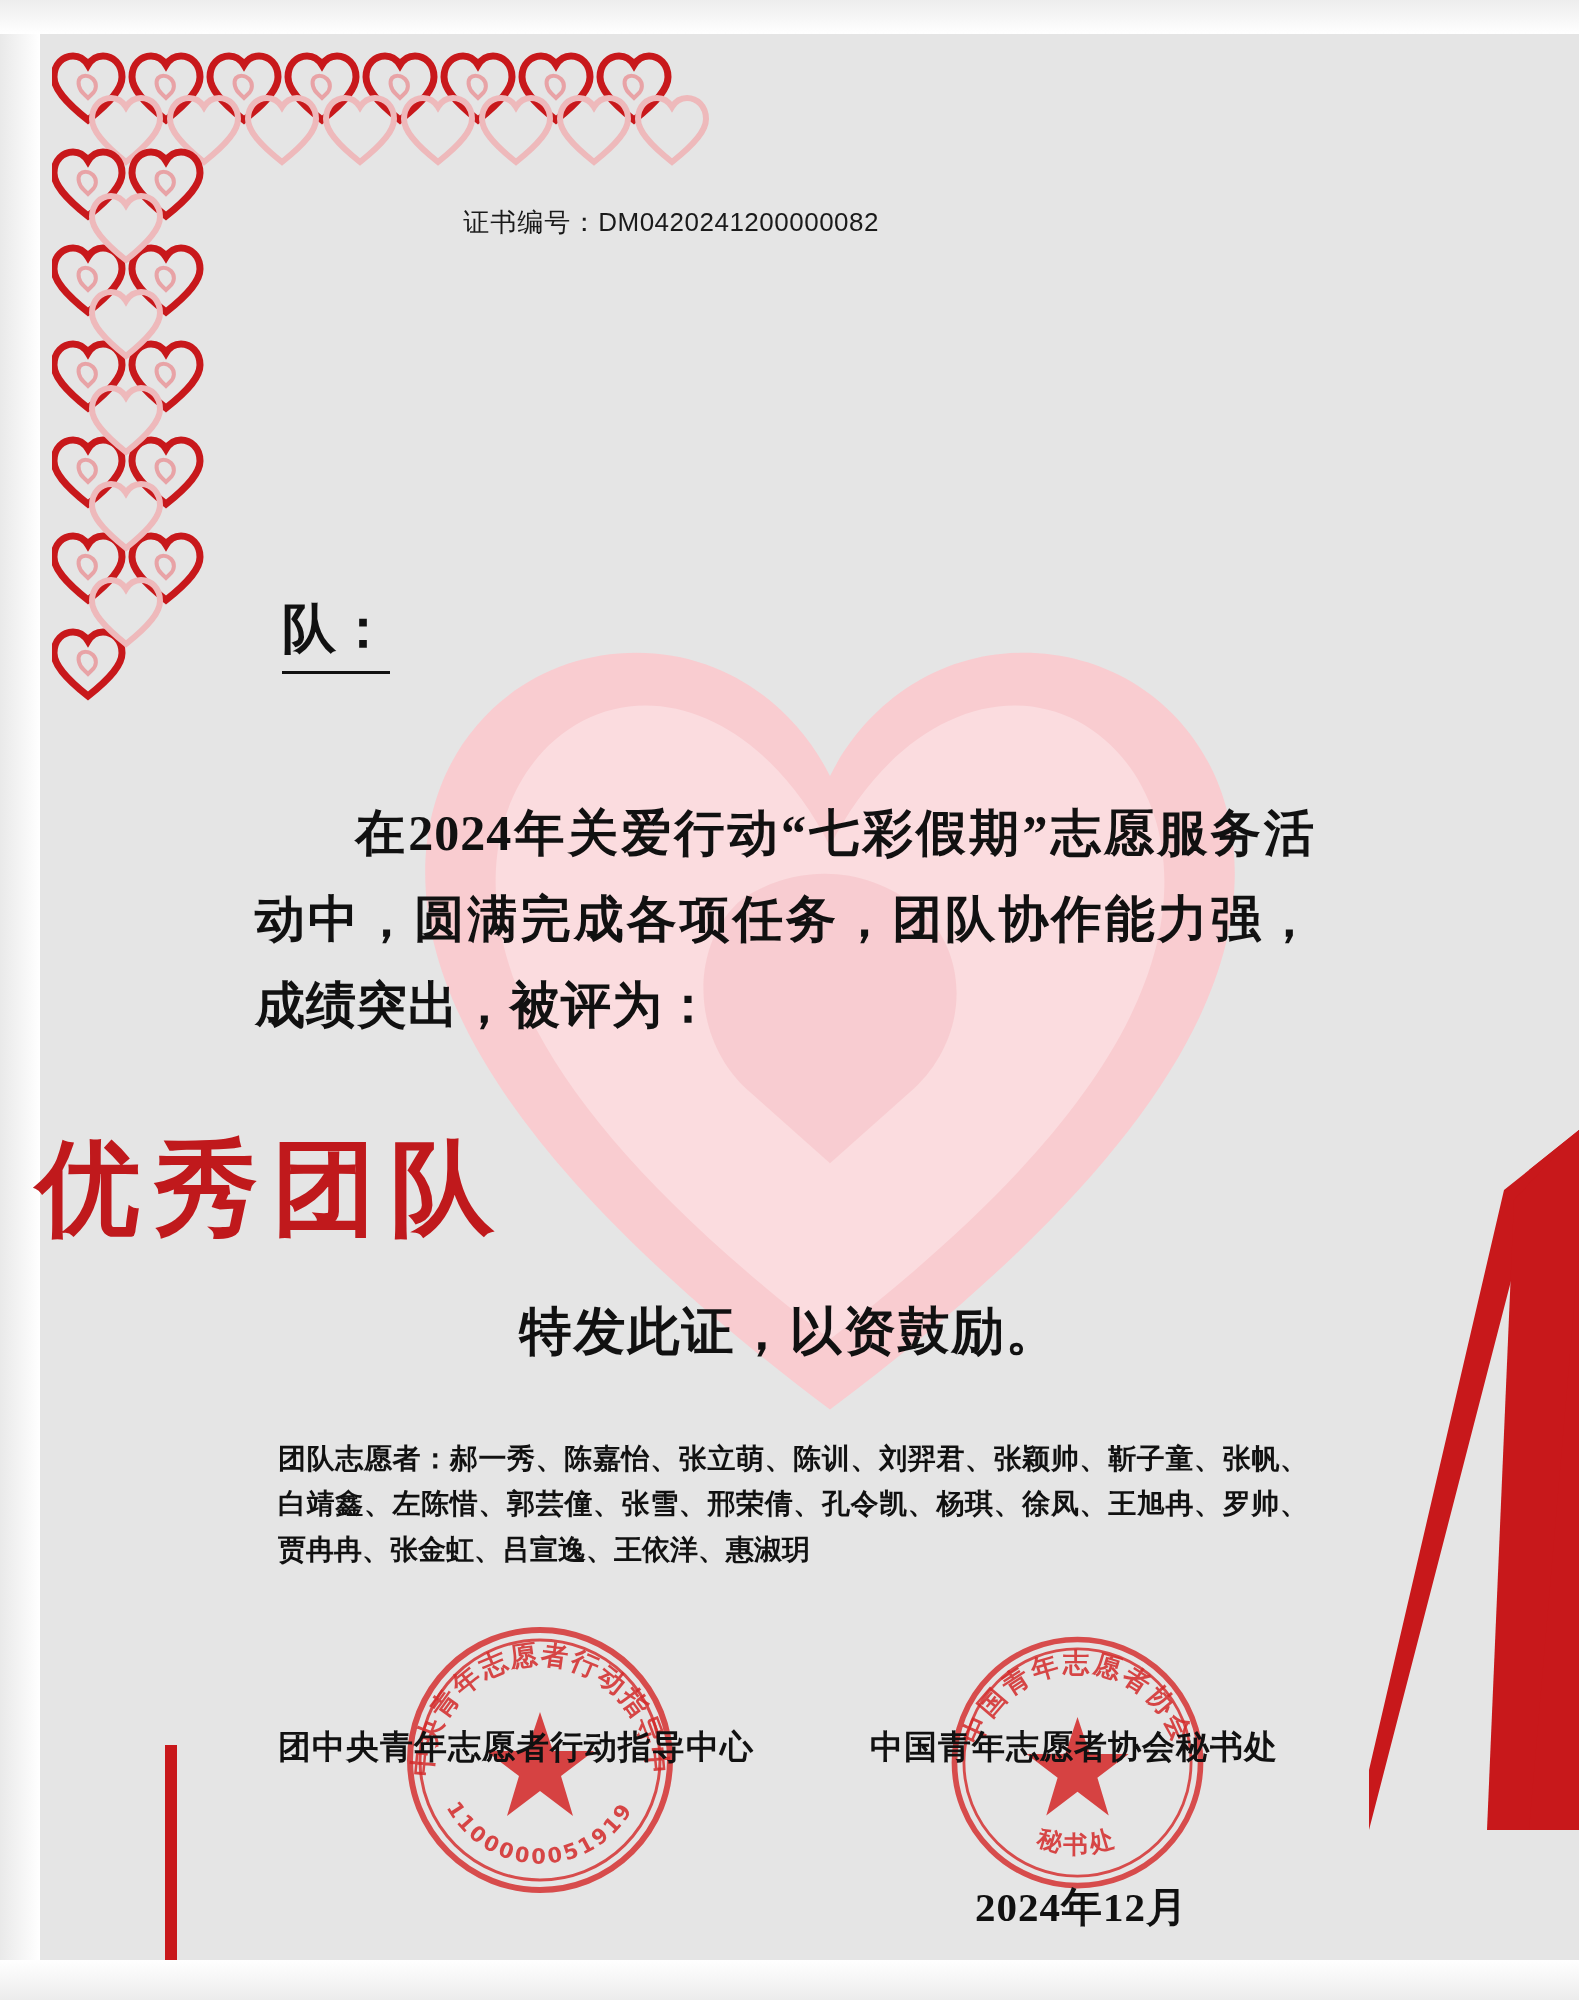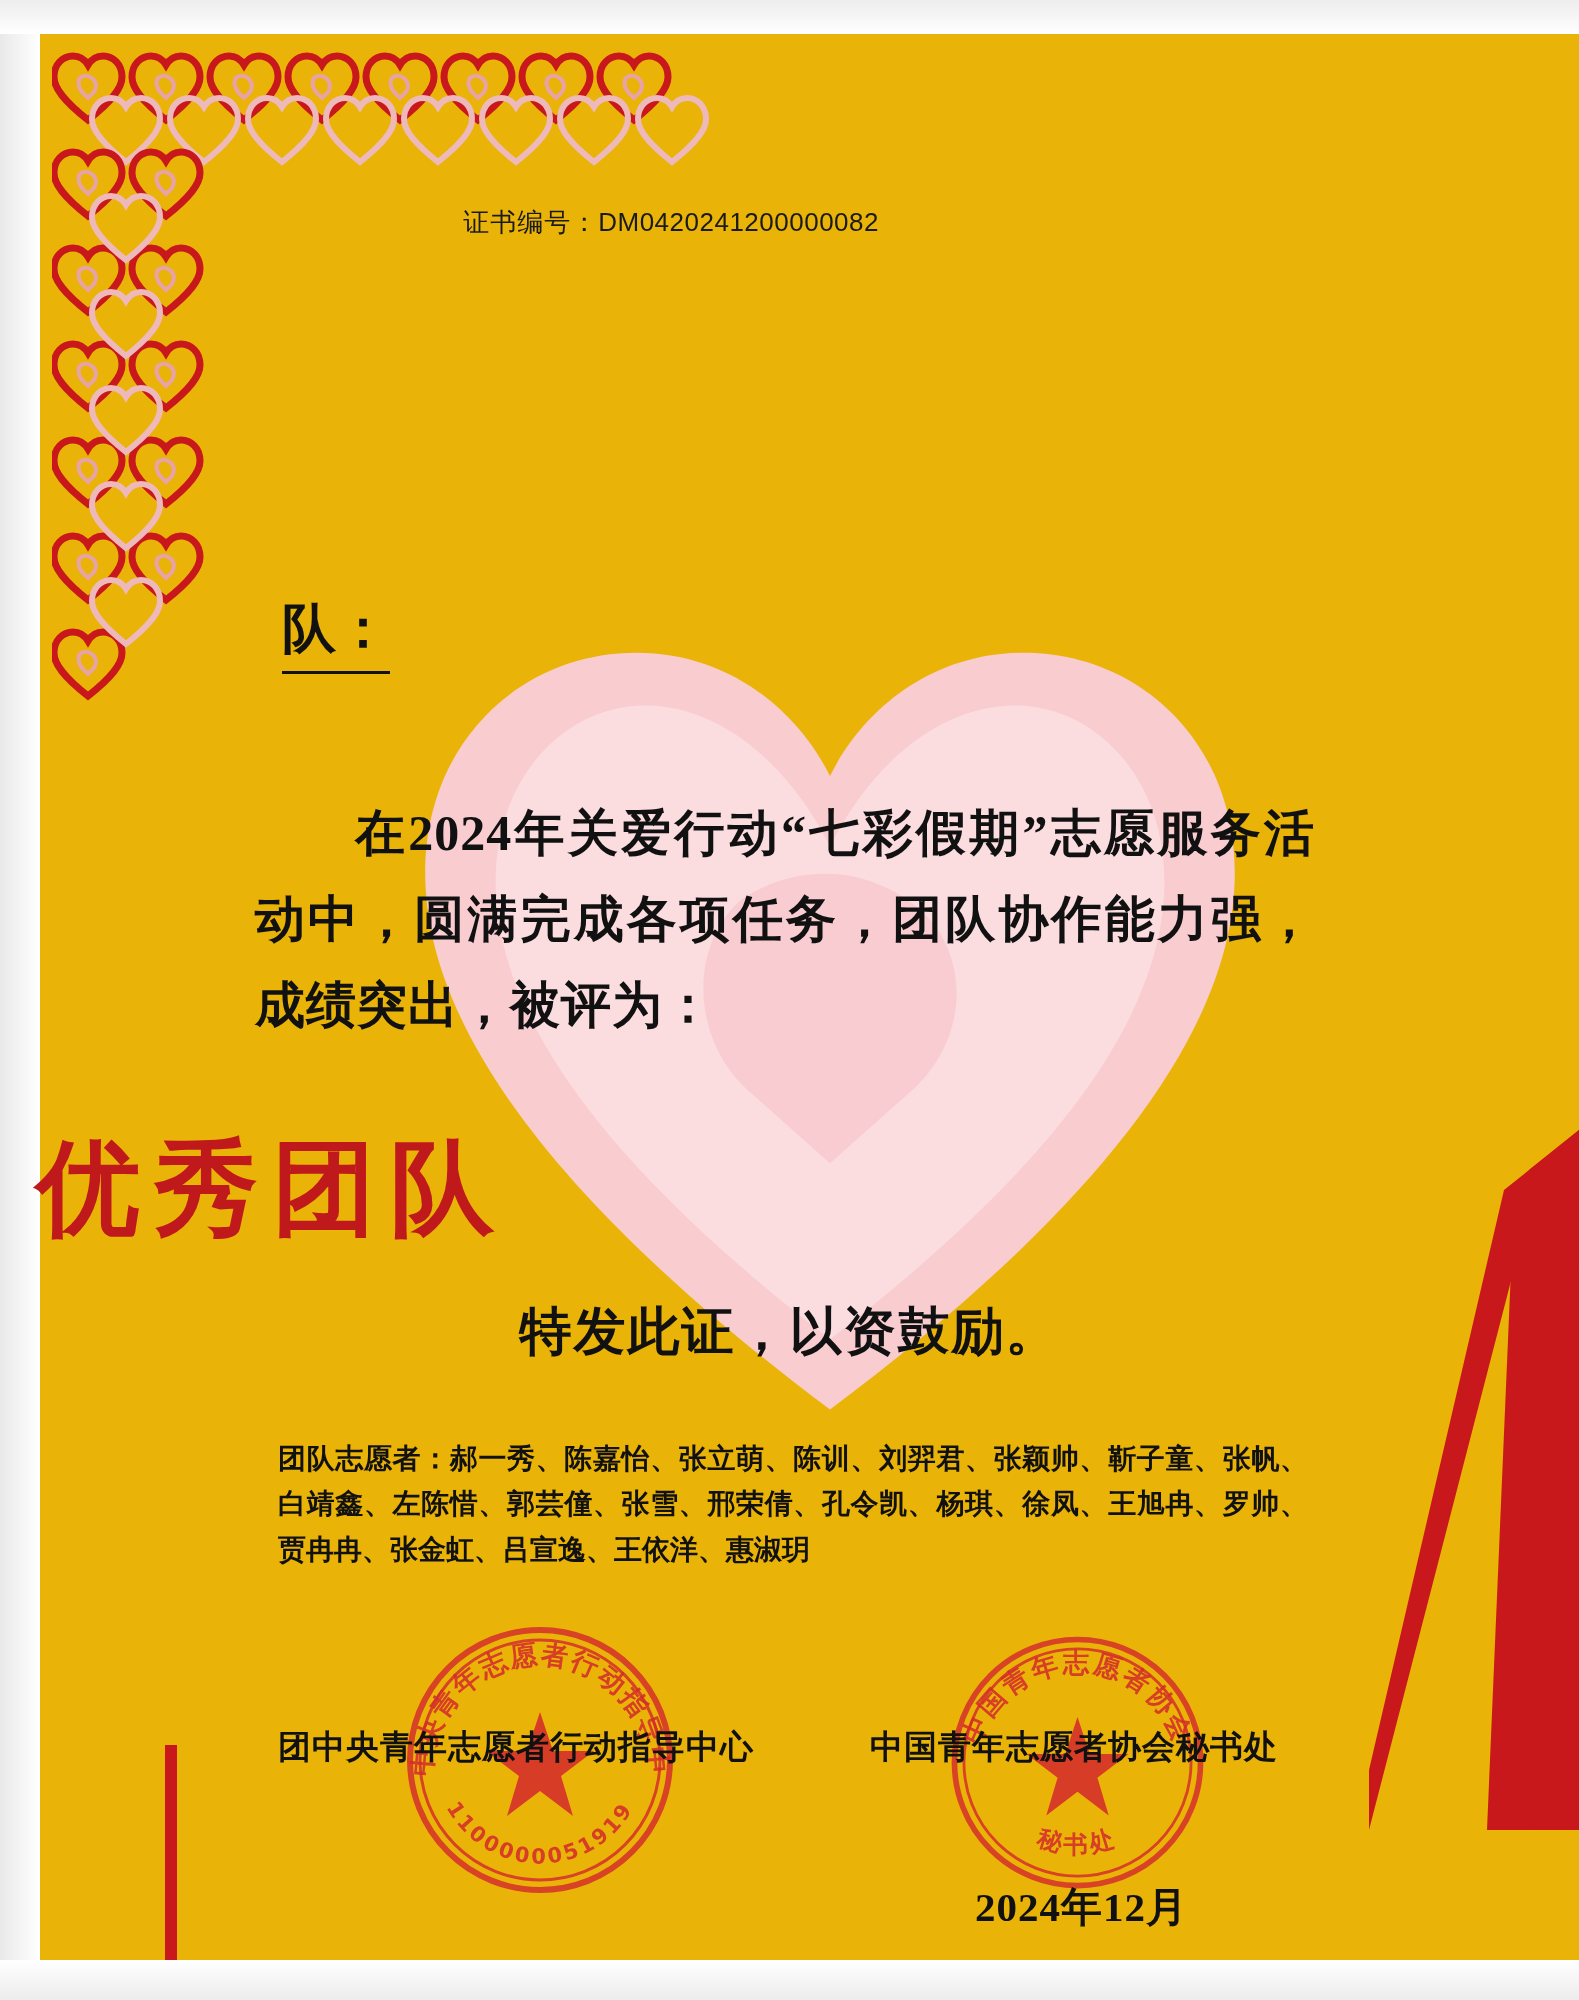--- a/index.html
+++ b/index.html
@@ -11,21 +11,21 @@
     width: 1579px;
     height: 2000px;
     font-family: "Liberation Serif", "DejaVu Serif", serif;
     overflow: hidden;
   }
 
   .certificate {
     position: relative;
     width: 1579px;
     height: 2000px;
-    background: #eab308;
+    background: #e5e5e5;
     overflow: hidden;
   }
 
   
   .page-shade-left {
     position: absolute;
     left: 0; top: 0;
     width: 40px; height: 2000px;
     background: linear-gradient(to right, #e9e9e9, #ffffff);
     pointer-events: none;

